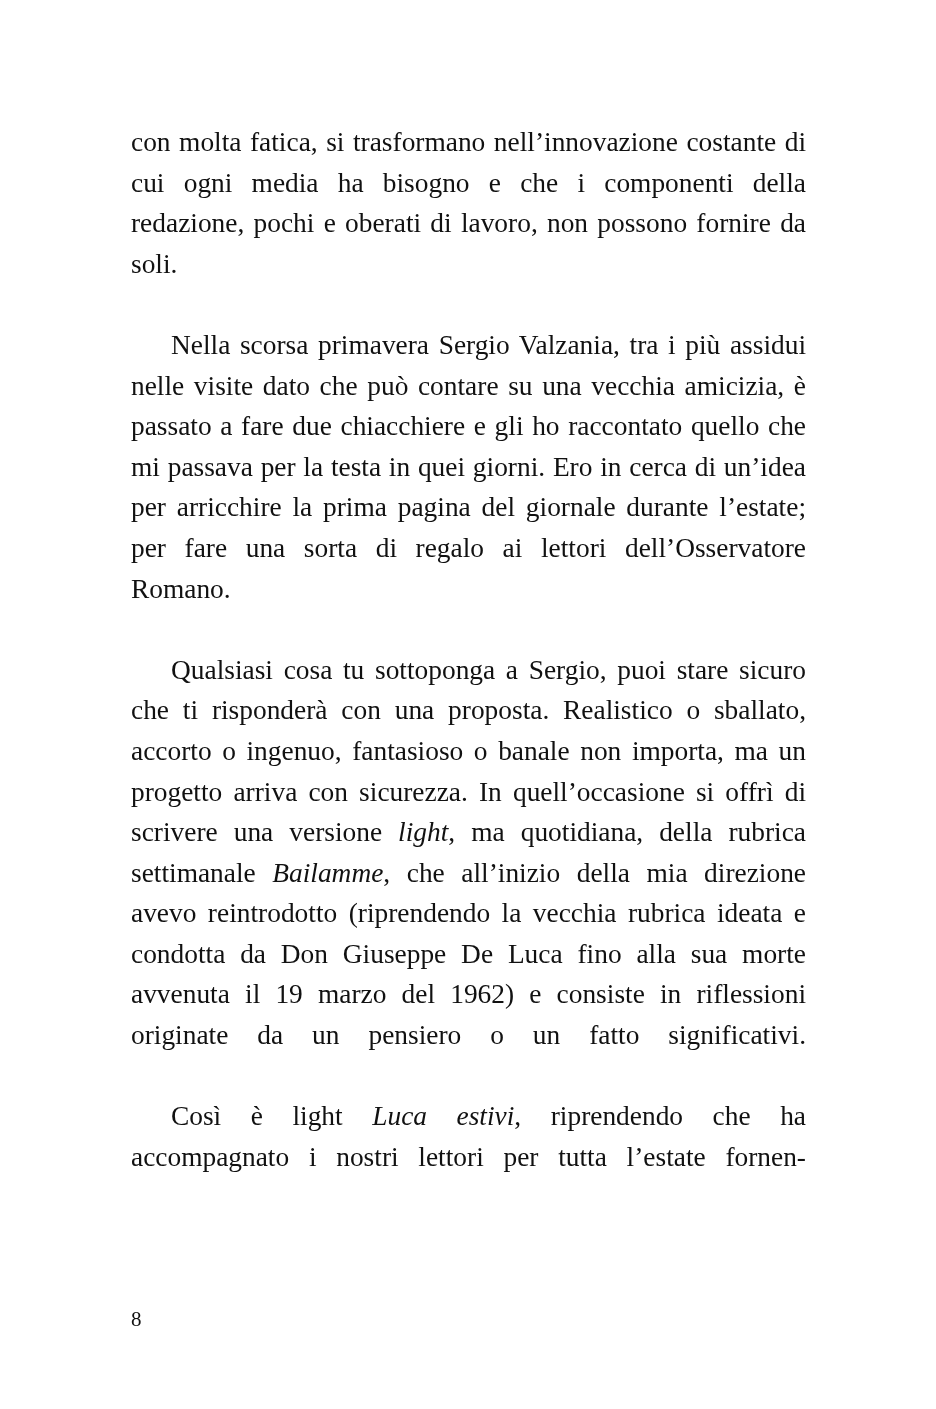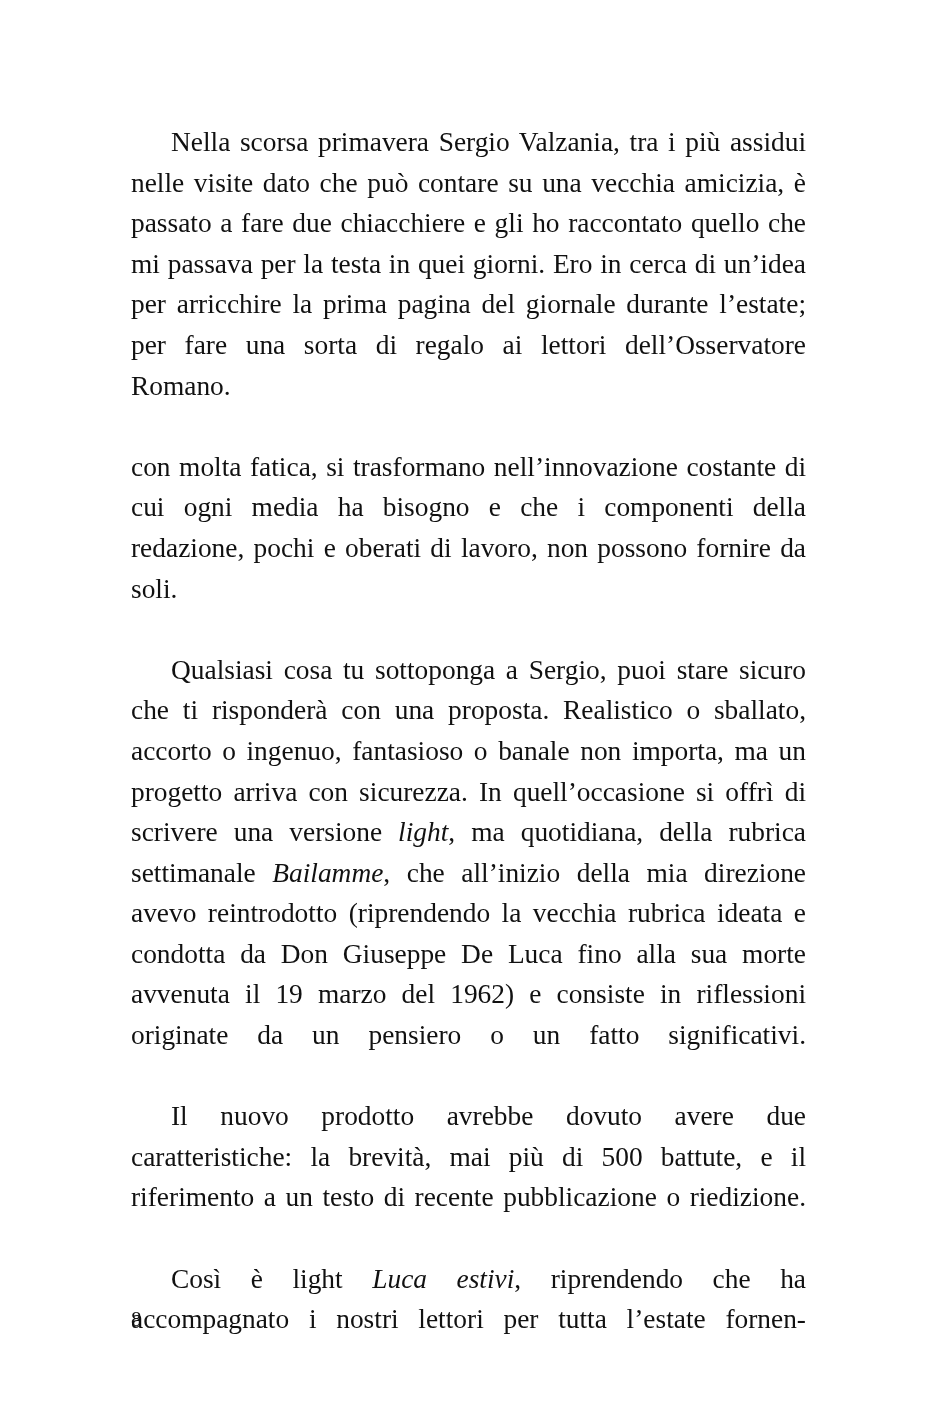--- a/index.html
+++ b/index.html
@@ -58,27 +58,26 @@
     font-family: "Liberation Serif", "DejaVu Serif", serif;
   }
 </style>
 </head>
 <body>
 
 <div class="page">
 
   <div class="textblock">
 
+    <p class="para cont">con molta fatica, si trasformano nell’innovazione costante di cui ogni media ha bisogno e che i componenti della redazione, pochi e oberati di lavoro, non possono fornire da soli.</p>
+
     <p class="para">Nella scorsa primavera Sergio Valzania, tra i più assidui nelle visite dato che può contare su una vecchia amicizia, è passato a fare due chiacchiere e gli ho raccontato quello che mi passava per la testa in quei giorni. Ero in cerca di un’idea per arricchire la prima pagina del giornale durante l’estate; per fare una sorta di regalo ai lettori dell’Osservatore Romano.</p>
-
-    <p class="para cont">con molta fatica, si trasformano nell’innovazione costante di cui ogni media ha bisogno e che i componenti della redazione, pochi e oberati di lavoro, non possono fornire da soli.</p>
 
     <p class="para"><span>Qualsiasi cosa tu sottoponga a Sergio, puoi stare sicuro che ti risponderà con una proposta. Realistico o sballato, accorto o ingenuo, fantasioso o banale non importa, ma un progetto arriva con sicurezza. In quell’occasione si offrì di scrivere una versione </span><i>light</i><span>, ma quotidiana, della rubrica settimanale </span><i>Bailamme</i><span>, che all’inizio della mia direzione avevo reintrodotto (riprendendo la vecchia rubrica ideata e condotta da Don Giuseppe De Luca fino alla sua morte avvenuta il 19 marzo del 1962) e consiste in riflessioni originate da un pensiero o un fatto significativi.</span></p>
 
-    <p class="para">Il nuovo prodotto avrebbe dovuto avere due caratteristiche: la brevità, mai più di 500 battute, e il riferimento a un testo di recente pubblicazione o riedizione.</p>
 
     <p class="para"><span>Così è light </span><i>Luca estivi</i><span>, riprendendo che ha accompagnato i nostri lettori per tutta l’estate fornen-</span></p>
 
   </div>
 
   <div class="folio">8</div>
 
 </div>
 
 </body></html>

